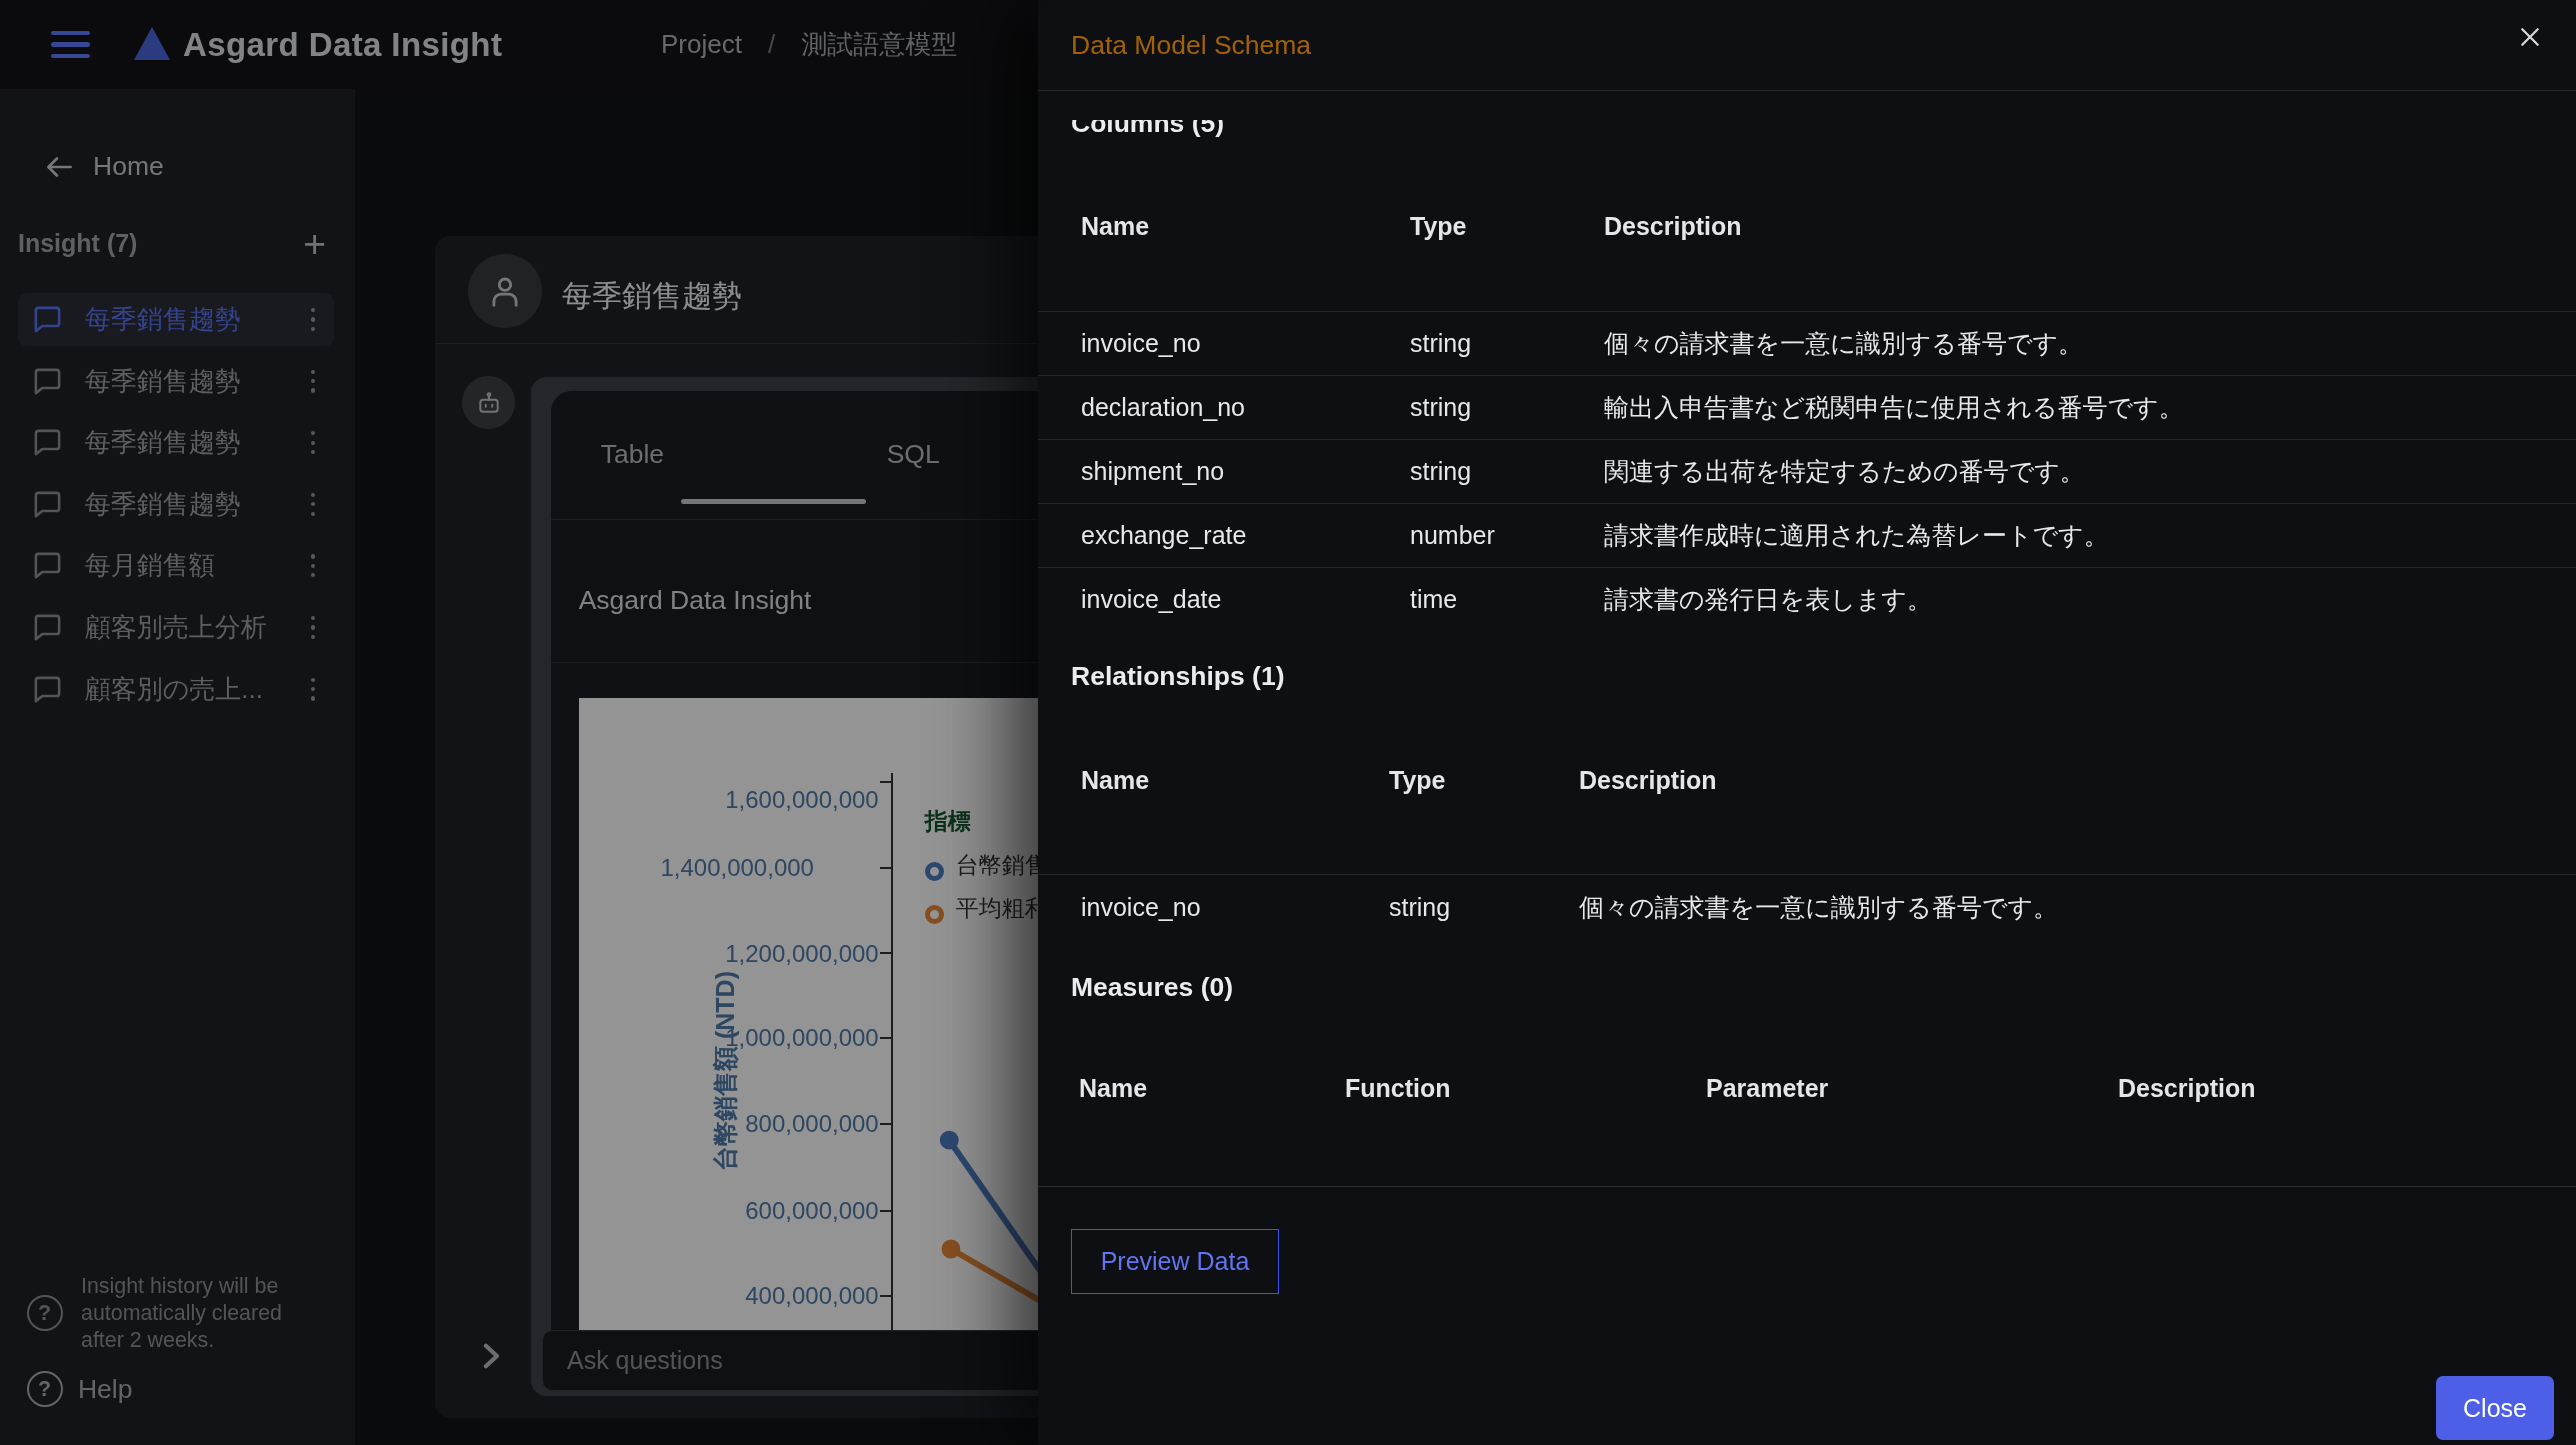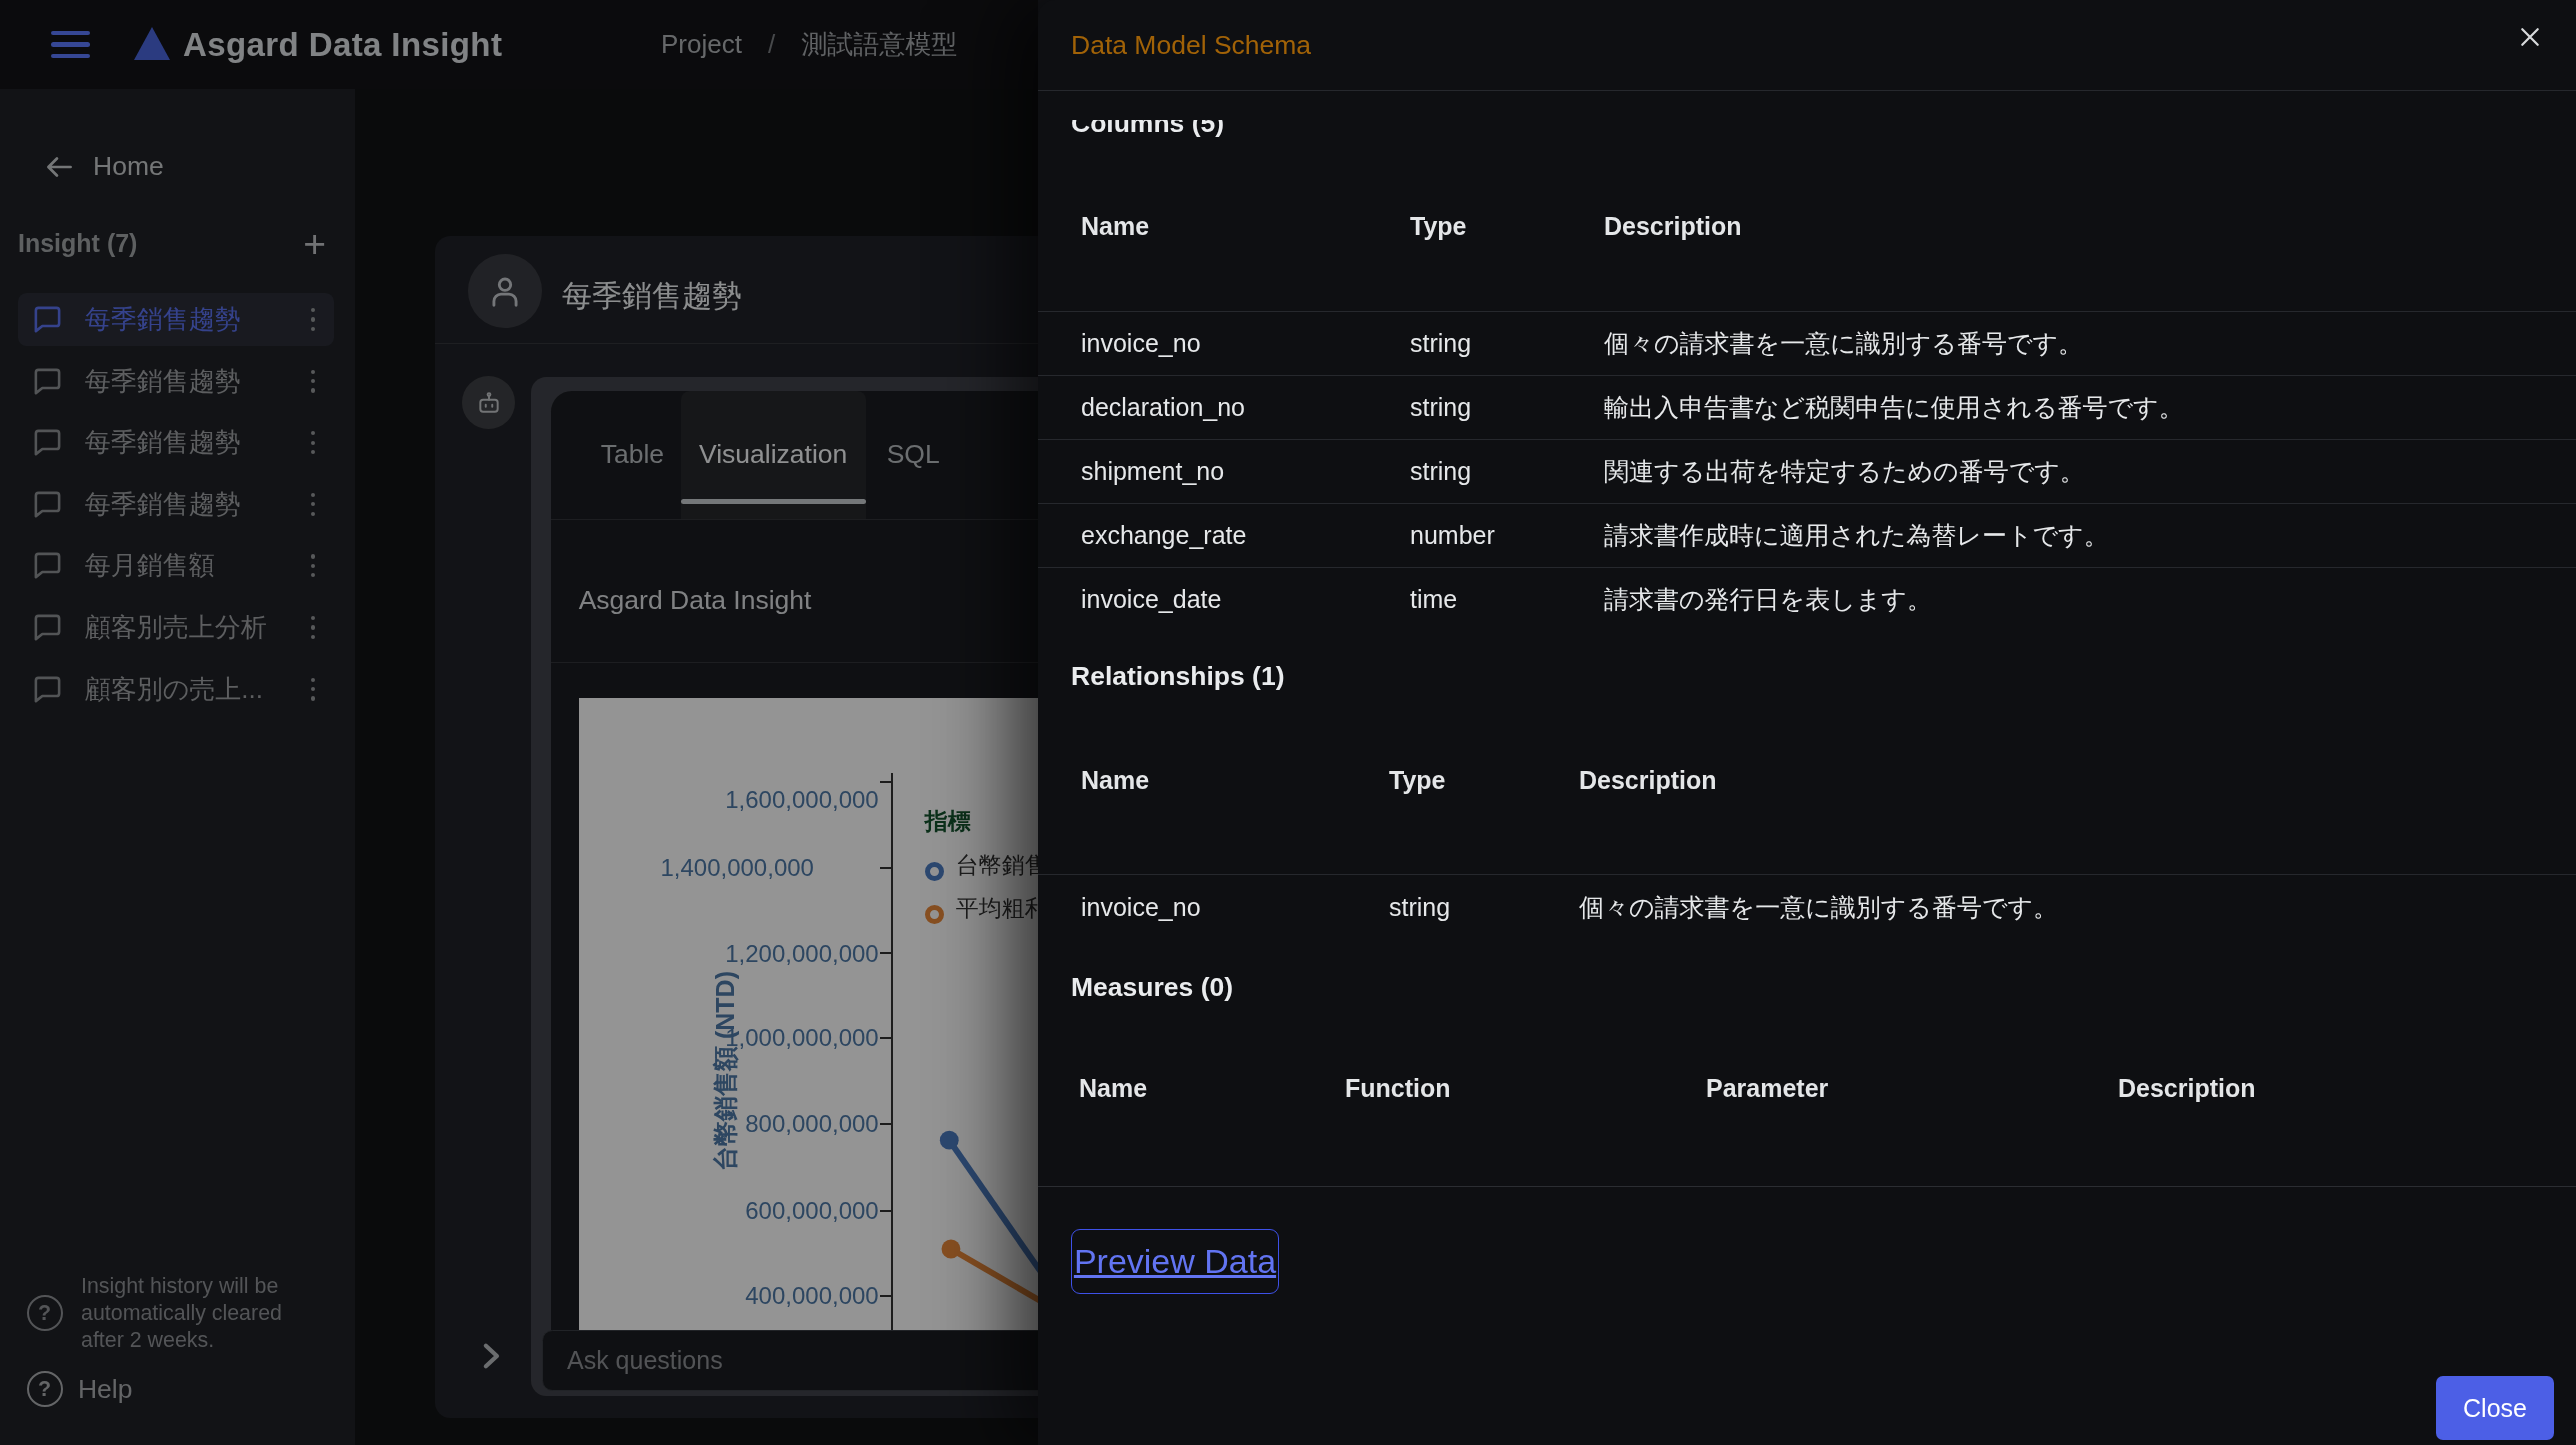--- a/index.html
+++ b/index.html
@@ -116,23 +116,23 @@
   .h-columns{top:92px;}
   .h-rel{top:646px;}
   .h-measures{top:954px;}
   .rows{position:absolute;left:0;right:0;}
   .r-columns{top:191px;}
   .r-rel{top:754px;}
   .trow{height:63px;align-items:center;border-top:0.9px solid #26282d;font-size:25px;color:#e6e8ea;}
   .trow.tall{height:65px;}
   .trow .cell{white-space:nowrap;overflow:hidden;}
   .big-div{position:absolute;left:0;right:0;top:1066px;border-top:0.9px solid #2b2d32;}
-  .preview-btn{position:absolute;left:33px;top:1109px;width:206px;height:63px;border-radius:9px;
-               border:1.7px solid #3e51e8;background:transparent;color:#6274f2;font-size:34px;
-               font-weight:500;display:flex;align-items:center;justify-content:center;cursor:pointer;text-decoration:underline;}
+  .preview-btn{position:absolute;left:33px;top:1109px;width:206px;height:63px;border-radius:0;
+               border:1.7px solid #3e51e8;background:transparent;color:#6274f2;font-size:25px;
+               font-weight:500;display:flex;align-items:center;justify-content:center;cursor:pointer;}
   .close-btn{position:absolute;left:1398px;top:1256px;width:118px;height:64px;border-radius:6.9px;
              background:#4c5fe6;color:#ffffff;font-size:25px;font-weight:500;display:flex;
              align-items:center;justify-content:center;cursor:pointer;}
 </style>
 </head>
 <body>
 
 <header class="topbar">
   <div class="hamburger">
       <i></i>
@@ -282,21 +282,20 @@
           <path d="M12 9 V5.5"></path>
           <circle cx="12" cy="4.2" r="1.3"></circle>
           <path d="M9 13.5 v2 M15 13.5 v2"></path>
       </svg>
     </div>
 
     <div class="resp-outer">
       <div class="resp-card">
         <div class="tabbar">
           <div class="tab t-table">Table</div>
-          <div class="tab t-viz">Visualization</div>
           <div class="tab t-sql">SQL</div>
           <div class="tab-underline"></div>
         </div>
         <div class="card-title">Asgard Data Insight</div>
         <div class="card-div2"></div>
 
         <div class="chart">
           <div class="y-axis-label">台幣銷售額 (NTD)</div>
           <div class="ytick" style="top:88px;">1,600,000,000</div>
           <div class="ytick" style="top:156px;text-align:center;">1,400,000,000</div>

